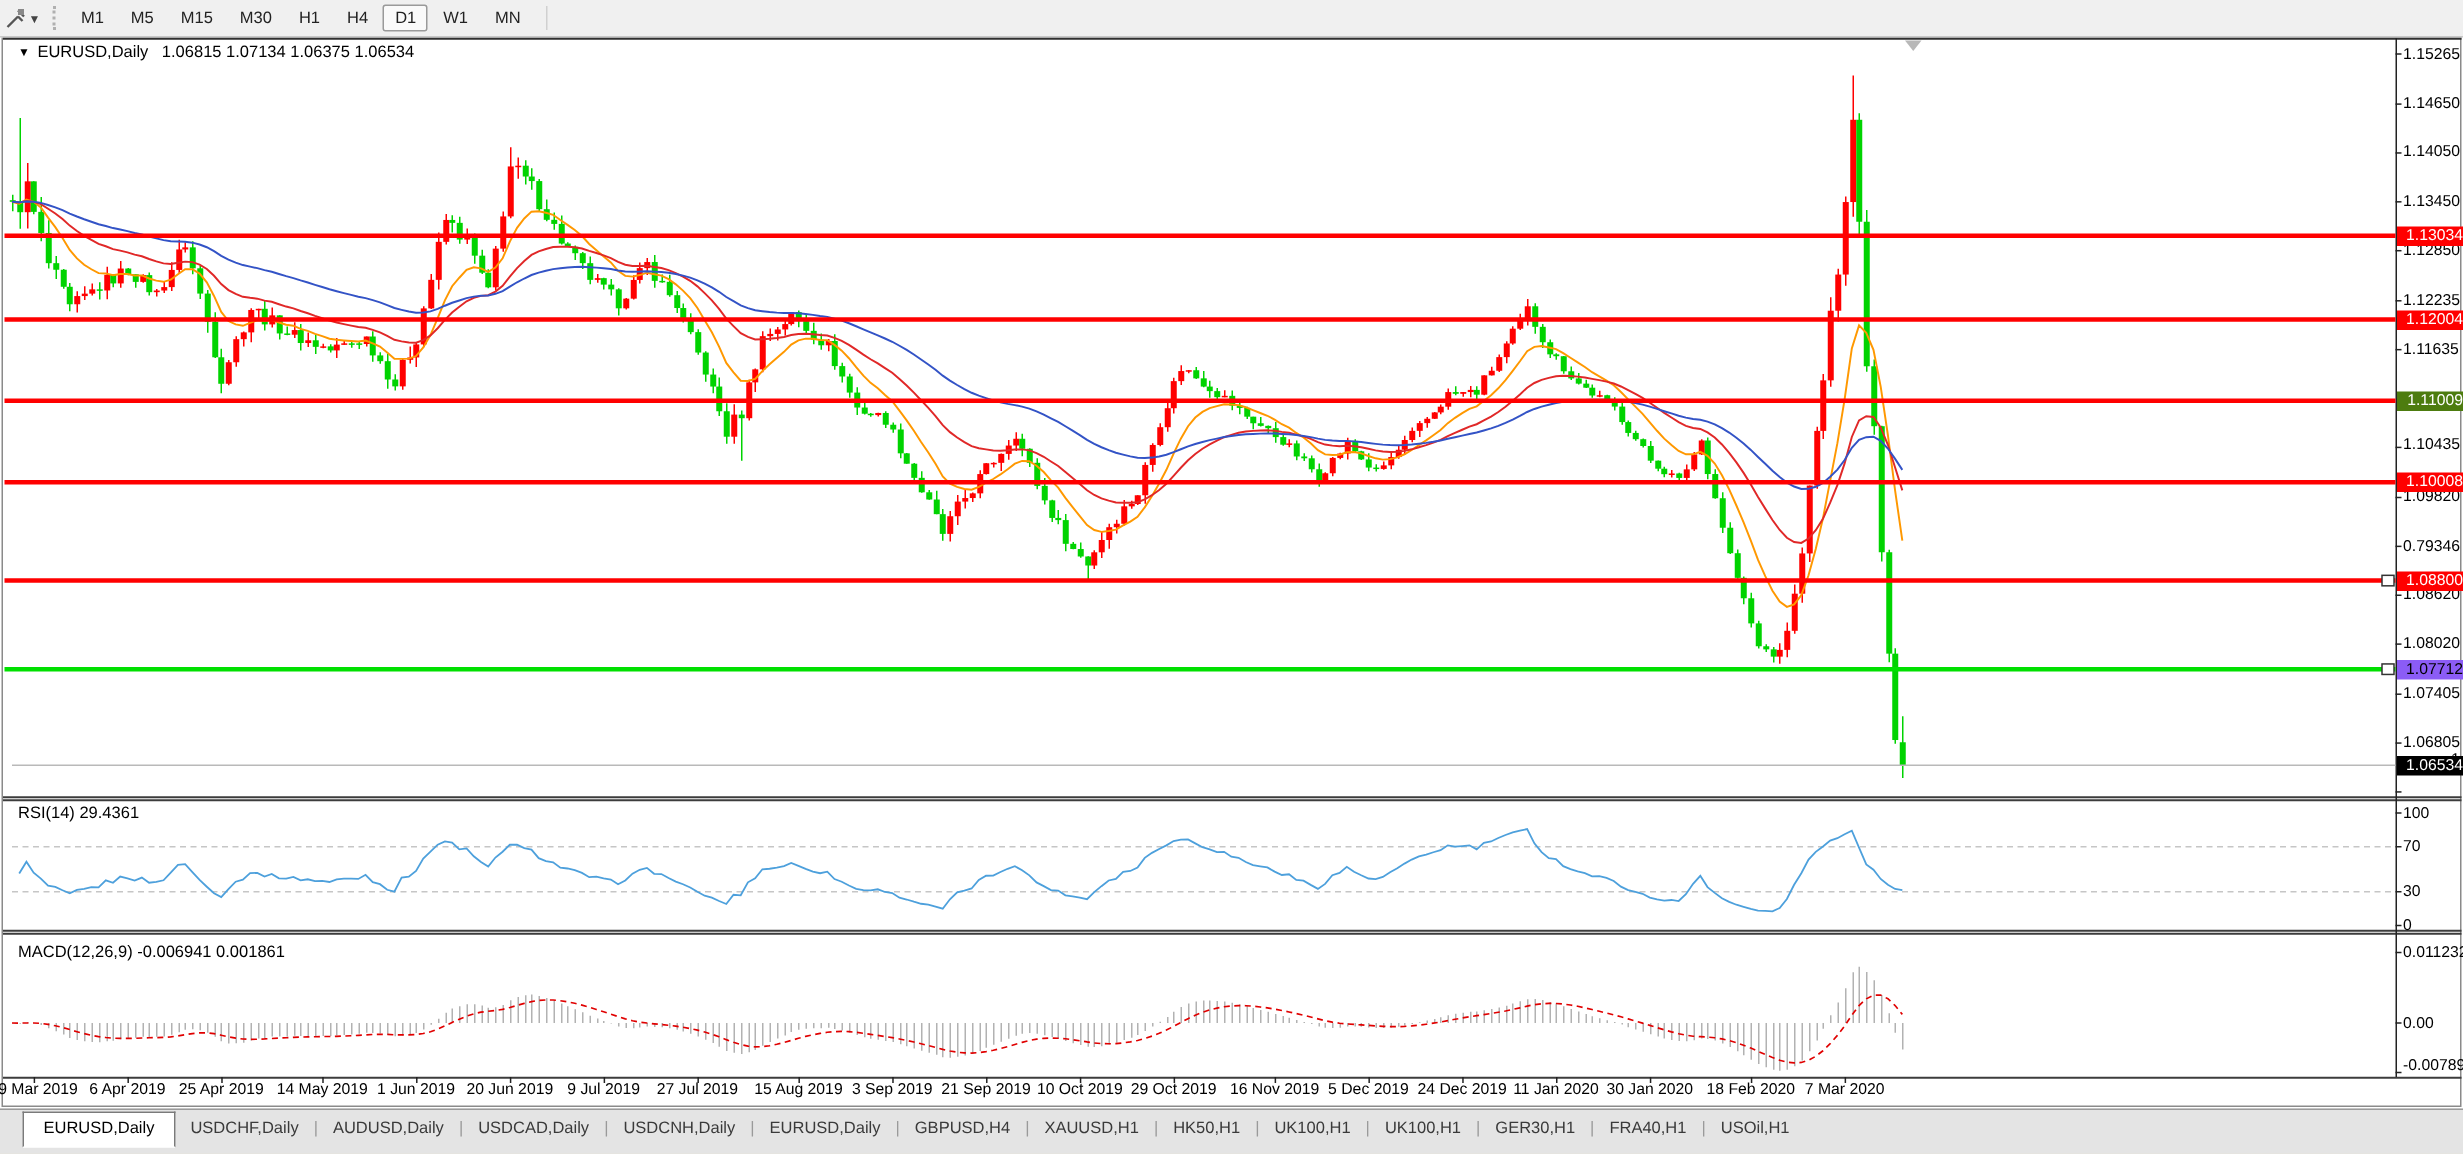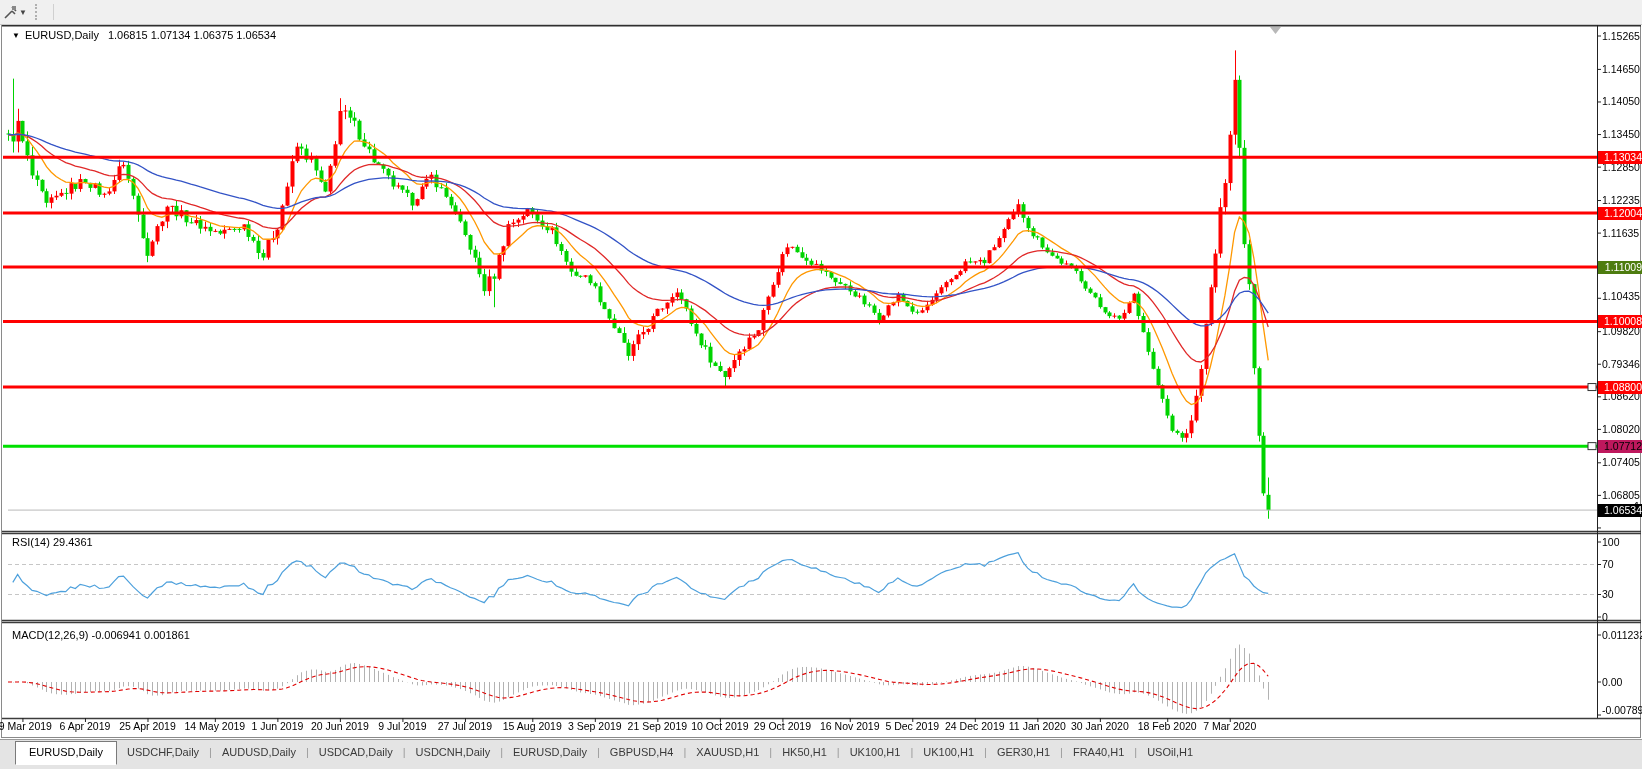--- a/index.html
+++ b/index.html
@@ -43,20 +43,31 @@
 
   <div id="toolbar">
     <div class="tool-icon">
       <svg width="15" height="15" viewBox="0 0 15 15">
         <path d="M2 13 L9 6 M9 6 L12 9 M9 2 L13 6" stroke="#555" stroke-width="1.6" fill="none"></path>
         <rect x="9" y="1" width="4" height="4" fill="#888"></rect>
       </svg>
     </div>
     <span class="caret">▼</span>
     <div class="grip"></div>
+    <div id="tf-buttons" style="display:flex;">
+        <div class="tfbtn">M1</div>
+        <div class="tfbtn">M5</div>
+        <div class="tfbtn">M15</div>
+        <div class="tfbtn">M30</div>
+        <div class="tfbtn">H1</div>
+        <div class="tfbtn">H4</div>
+        <div class="tfbtn active">D1</div>
+        <div class="tfbtn">W1</div>
+        <div class="tfbtn">MN</div>
+      </div>
     <div class="tool-sep"></div>
   </div>
 
   <svg id="chart-svg" width="1642" height="769">
       <rect x="1.5" y="24.5" width="1639" height="713" fill="none" stroke="#8a8a8a" stroke-width="1"></rect>
       <line x1="2" y1="25.5" x2="1641" y2="25.5" stroke="#2f2f2f" stroke-width="2"></line>
       <line x1="2" y1="531.5" x2="1641" y2="531.5" stroke="#3c3c3c" stroke-width="1.4"></line>
       <line x1="2" y1="533.5" x2="1641" y2="533.5" stroke="#3c3c3c" stroke-width="1.4"></line>
       <line x1="2" y1="620.5" x2="1641" y2="620.5" stroke="#3c3c3c" stroke-width="1.4"></line>
       <line x1="2" y1="622.5" x2="1641" y2="622.5" stroke="#3c3c3c" stroke-width="1.4"></line>
@@ -935,21 +946,21 @@
       <div class="lbl axis-lbl" style="top: 390.323px;">1.08620</div>
       <div class="lbl axis-lbl" style="top: 422.903px;">1.08020</div>
       <div class="lbl axis-lbl" style="top: 456.298px;">1.07405</div>
       <div class="lbl axis-lbl" style="top: 488.878px;">1.06805</div>
       <div class="lbl axis-lbl" style="top: 500px; margin-left: 32px;">1.06205</div>
       <div class="lbl badge" style="top: 150.643px; background: rgb(255, 0, 0); color: rgb(255, 255, 255);">1.13034</div>
       <div class="lbl badge" style="top: 206.572px; background: rgb(255, 0, 0); color: rgb(255, 255, 255);">1.12004</div>
       <div class="lbl badge" style="top: 260.601px; background: #4d7c0f; color: rgb(255, 255, 255);">1.11009</div>
       <div class="lbl badge" style="top: 314.955px; background: rgb(255, 0, 0); color: rgb(255, 255, 255);">1.10008</div>
       <div class="lbl badge" style="top: 380.549px; background: rgb(255, 0, 0); color: rgb(255, 255, 255);">1.08800</div>
-      <div class="lbl badge" style="top: 439.628px; background: #be185d; color: rgb(0, 0, 0);">1.07712</div>
+      <div class="lbl badge" style="top: 439.628px; background: #8b5cf6; color: rgb(0, 0, 0);">1.07712</div>
       <div class="lbl badge" style="top: 503.593px; background: rgb(0, 0, 0); color: rgb(255, 255, 255);">1.06534</div>
       <div class="lbl axis-lbl" style="top: 535.5px;">100</div>
       <div class="lbl axis-lbl" style="top: 558px;">70</div>
       <div class="lbl axis-lbl" style="top: 588px;">30</div>
       <div class="lbl axis-lbl" style="top: 610.5px;">0</div>
       <div class="lbl axis-lbl" style="top: 628.505px;">0.011232</div>
       <div class="lbl axis-lbl" style="top: 675.5px;">0.00</div>
       <div class="lbl axis-lbl" style="top: 703.5px;">-0.007894</div>
       <div class="lbl date-lbl" style="left: -15.57px;">19 Mar 2019</div>
       <div class="lbl date-lbl" style="left: 46.96px;">6 Apr 2019</div>

